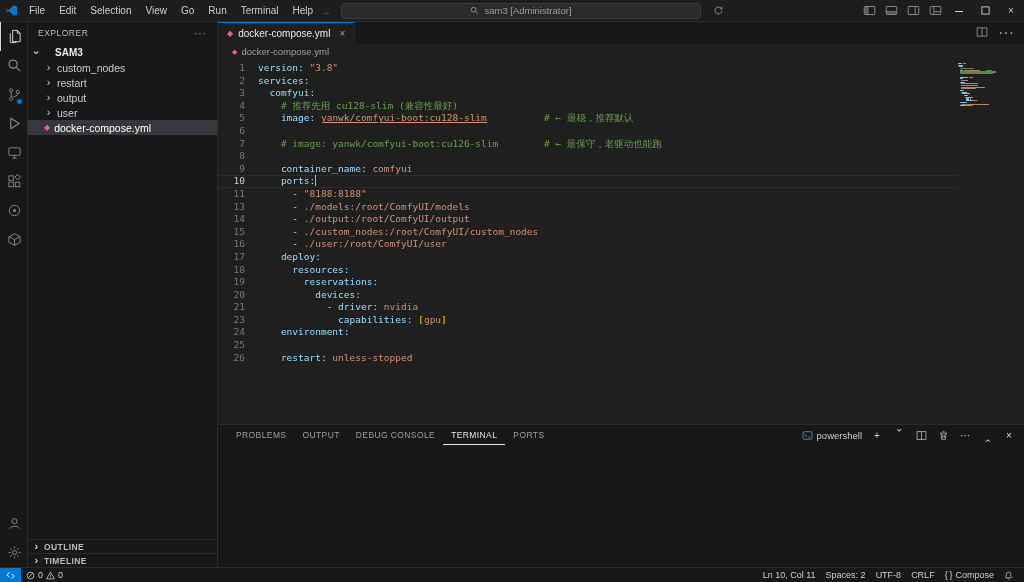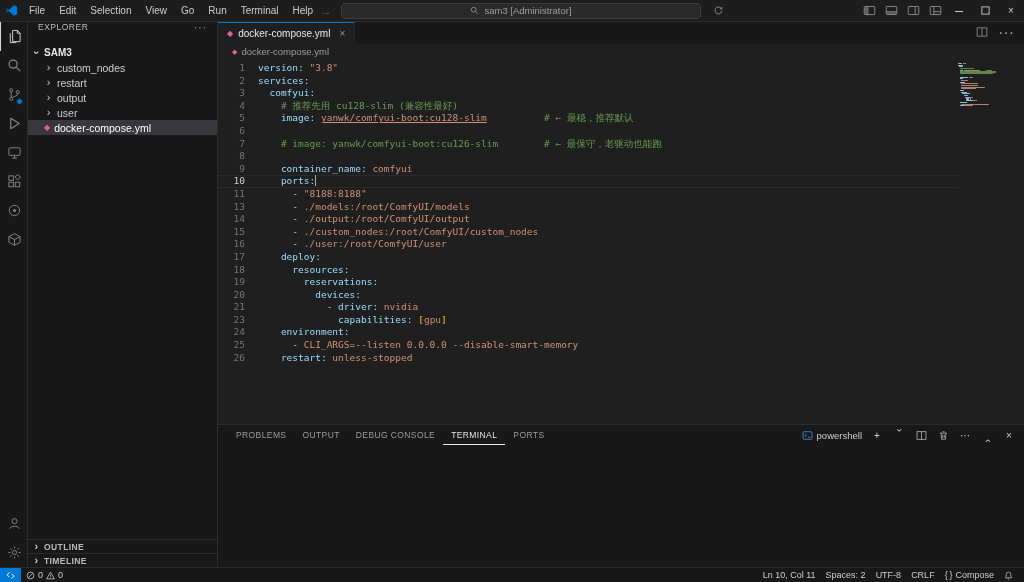--- a/index.html
+++ b/index.html
@@ -30,23 +30,23 @@
   .activitybar{width:28px;background:#181818;border-right:1px solid #2b2b2b;display:flex;flex-direction:column;align-items:stretch;flex-shrink:0}
   .ab-top{display:flex;flex-direction:column}
   .ab-bottom{margin-top:auto;display:flex;flex-direction:column}
   .ab-item{height:29px;display:flex;align-items:center;justify-content:center;color:#868686;position:relative;border-left:1px solid transparent}
   .ab-item.active{color:#d7d7d7;border-left:1px solid #d7d7d7}
   .ab-item svg{width:15px;height:15px}
   .ab-badge{position:absolute;right:4px;bottom:4px;width:7px;height:7px;border-radius:50%;background:#0078d4;border:1px solid #181818}
 
   
   .sidebar{width:190px;background:#181818;border-right:1px solid #2b2b2b;display:flex;flex-direction:column;font-size:10.5px;flex-shrink:0}
-  .sidebar-header{height:22px;display:flex;justify-content:space-between;padding:0 10px;font-size:8.5px;letter-spacing:.5px;color:#bbbbbb;flex-shrink:0}
+  .sidebar-header{height:22px;display:flex;align-items:center;justify-content:space-between;padding:0 10px;font-size:8.5px;letter-spacing:.5px;color:#bbbbbb;flex-shrink:0}
   .sh-ellipsis{color:#9d9d9d;font-size:10px;letter-spacing:1px}
-  .tree-root{height:16px;display:flex;align-items:center;gap:3px;padding-left:4px;font-weight:bold;font-size:10px;color:#e7e7e7}
+  .tree-root{height:16px;display:flex;align-items:center;gap:14px;padding-left:4px;font-weight:bold;font-size:10px;color:#e7e7e7}
   .chev{display:inline-block;color:#cccccc;font-size:11px;line-height:1;width:9px;text-align:center}
   .chev.expanded{transform:rotate(90deg)}
   .tree-row{height:15px;display:flex;align-items:center;gap:4px;padding-left:16px;color:#cccccc;cursor:default}
   .tree-row.selected{background:#37373d;color:#ffffff}
   .file-ico{font-size:8px;line-height:1}
   .sidebar-bottom{margin-top:auto}
   .side-section{height:14px;display:flex;align-items:center;gap:3px;border-top:1px solid #2b2b2b;padding-left:4px;font-size:8.5px;font-weight:bold;letter-spacing:.4px;color:#bbbbbb}
 
   
   .editor-region{flex:1;display:flex;flex-direction:column;min-width:0}
@@ -332,21 +332,21 @@
             <div class="code-line"><span class="gutter">14</span><span class="line-content"><span style="color: rgb(204, 204, 204);">      - </span><span style="color: rgb(206, 145, 120);">./output:/root/ComfyUI/output</span></span></div>
             <div class="code-line"><span class="gutter">15</span><span class="line-content"><span style="color: rgb(204, 204, 204);">      - </span><span style="color: rgb(206, 145, 120);">./custom_nodes:/root/ComfyUI/custom_nodes</span></span></div>
             <div class="code-line"><span class="gutter">16</span><span class="line-content"><span style="color: rgb(204, 204, 204);">      - </span><span style="color: rgb(206, 145, 120);">./user:/root/ComfyUI/user</span></span></div>
             <div class="code-line"><span class="gutter">17</span><span class="line-content"><span style="color: rgb(156, 220, 254);">    deploy:</span></span></div>
             <div class="code-line"><span class="gutter">18</span><span class="line-content"><span style="color: rgb(156, 220, 254);">      resources:</span></span></div>
             <div class="code-line"><span class="gutter">19</span><span class="line-content"><span style="color: rgb(156, 220, 254);">        reservations:</span></span></div>
             <div class="code-line"><span class="gutter">20</span><span class="line-content"><span style="color: rgb(156, 220, 254);">          devices:</span></span></div>
             <div class="code-line"><span class="gutter">21</span><span class="line-content"><span style="color: rgb(204, 204, 204);">            - </span><span style="color: rgb(156, 220, 254);">driver:</span><span style="color: rgb(206, 145, 120);"> nvidia</span></span></div>
             <div class="code-line"><span class="gutter">23</span><span class="line-content"><span style="color: rgb(156, 220, 254);">              capabilities:</span><span style="color: rgb(204, 204, 204);"> </span><span style="color: rgb(255, 215, 0);">[</span><span style="color: rgb(206, 145, 120);">gpu</span><span style="color: rgb(255, 215, 0);">]</span></span></div>
             <div class="code-line"><span class="gutter">24</span><span class="line-content"><span style="color: rgb(156, 220, 254);">    environment:</span></span></div>
-            <div class="code-line"><span class="gutter">25</span><span class="line-content"><span style="color: rgb(204, 204, 204);">      - </span><span style="color: rgb(206, 145, 120);">CLI_ARGS=--listen 0.0.0.0 --disable-smart-memory</span></span></div>
+            <div class="code-line"><span class="gutter">25</span></div>
             <div class="code-line"><span class="gutter">26</span><span class="line-content"><span style="color: rgb(156, 220, 254);">    restart:</span><span style="color: rgb(206, 145, 120);"> unless-stopped</span></span></div>
           </div>
         <div class="minimap">
             <div class="mm-line">
               <span class="mm-seg" style="left: 0px; width: 4.4px; background: rgb(156, 220, 254);"></span>
               <span class="mm-seg" style="left: 4.95px; width: 2.75px; background: rgb(206, 145, 120);"></span>
             </div>
             <div class="mm-line">
               <span class="mm-seg" style="left: 0px; width: 4.95px; background: rgb(156, 220, 254);"></span>
             </div>

